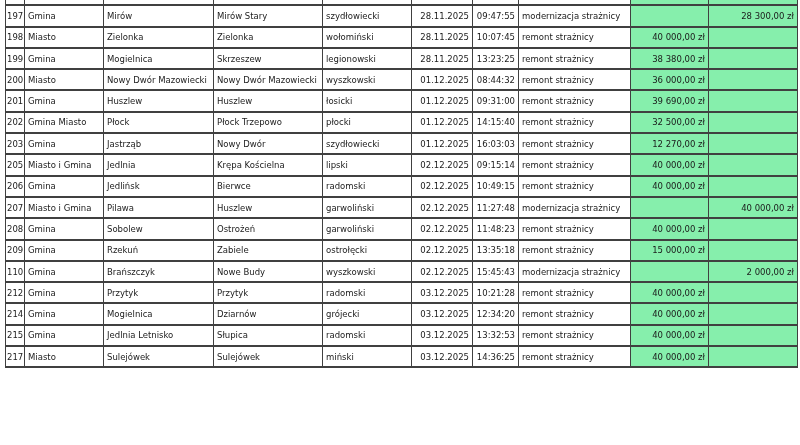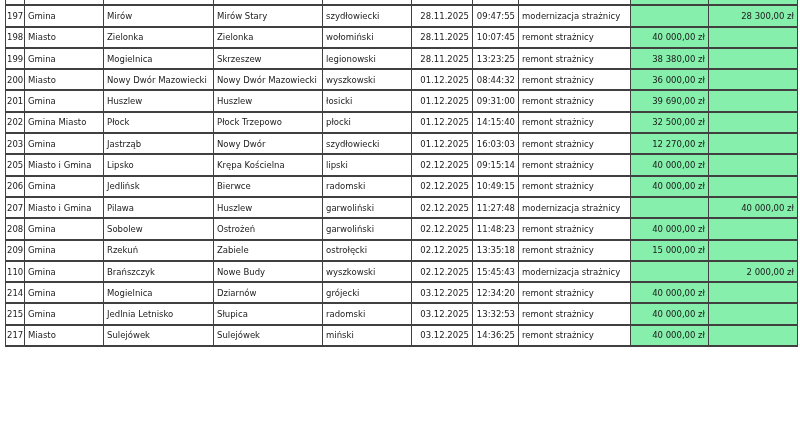--- a/index.html
+++ b/index.html
@@ -150,21 +150,21 @@
           <td>szydłowiecki</td>
           <td class="right">01.12.2025</td>
           <td class="right">16:03:03</td>
           <td>remont strażnicy</td>
           <td class="right shade">12 270,00 zł</td>
           <td class="right shade"></td>
         </tr>
         <tr>
           <td class="num">205</td>
           <td>Miasto i Gmina</td>
-          <td>Lipsko</td>
+          <td>Jedlnia</td>
           <td>Krępa Kościelna</td>
           <td>lipski</td>
           <td class="right">02.12.2025</td>
           <td class="right">09:15:14</td>
           <td>remont strażnicy</td>
           <td class="right shade">40 000,00 zł</td>
           <td class="right shade"></td>
         </tr>
         <tr>
           <td class="num">206</td>
@@ -220,20 +220,32 @@
           <td>Brańszczyk</td>
           <td>Nowe Budy</td>
           <td>wyszkowski</td>
           <td class="right">02.12.2025</td>
           <td class="right">15:45:43</td>
           <td>modernizacja strażnicy</td>
           <td class="right shade"></td>
           <td class="right shade">2 000,00 zł</td>
         </tr>
         <tr>
+          <td class="num">212</td>
+          <td>Gmina</td>
+          <td>Przytyk</td>
+          <td>Przytyk</td>
+          <td>radomski</td>
+          <td class="right">03.12.2025</td>
+          <td class="right">10:21:28</td>
+          <td>remont strażnicy</td>
+          <td class="right shade">40 000,00 zł</td>
+          <td class="right shade"></td>
+        </tr>
+        <tr>
           <td class="num">214</td>
           <td>Gmina</td>
           <td>Mogielnica</td>
           <td>Dziarnów</td>
           <td>grójecki</td>
           <td class="right">03.12.2025</td>
           <td class="right">12:34:20</td>
           <td>remont strażnicy</td>
           <td class="right shade">40 000,00 zł</td>
           <td class="right shade"></td>

